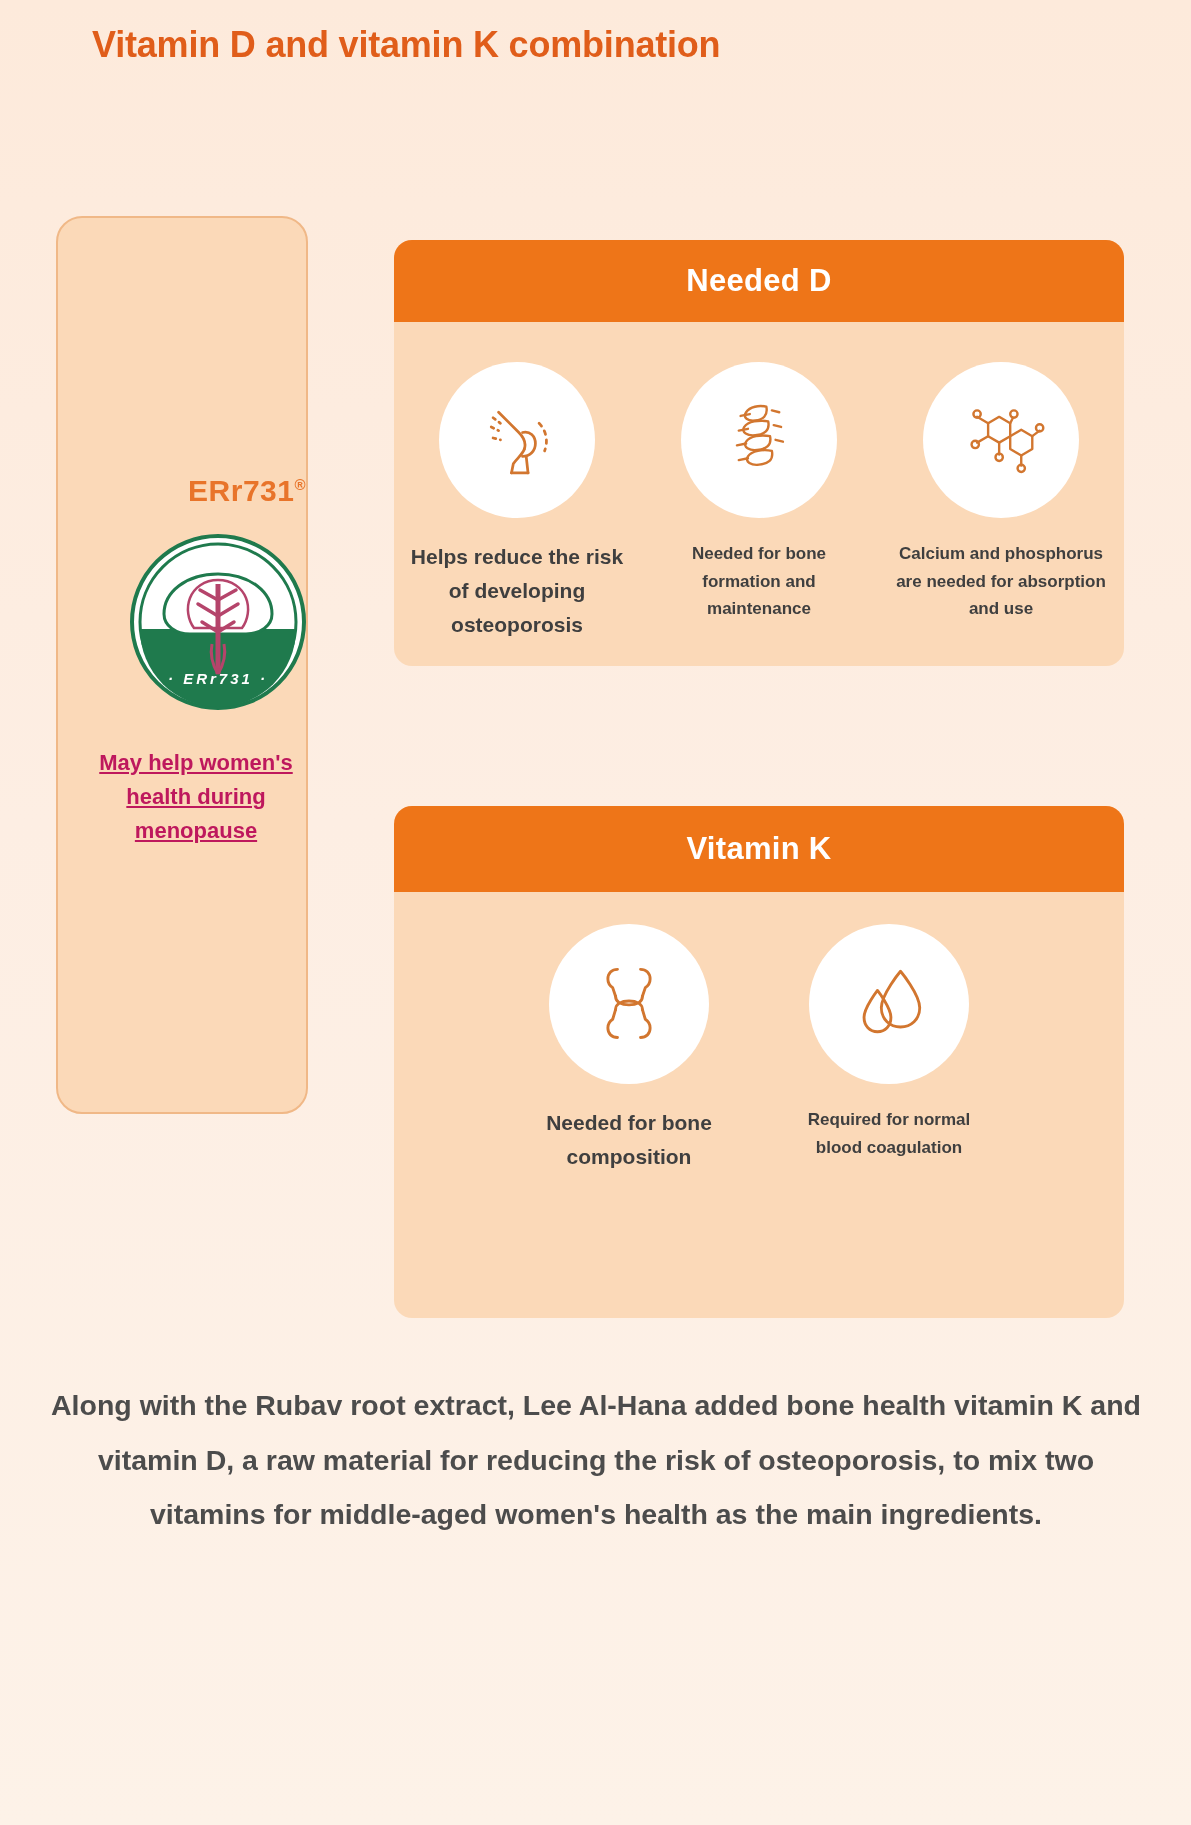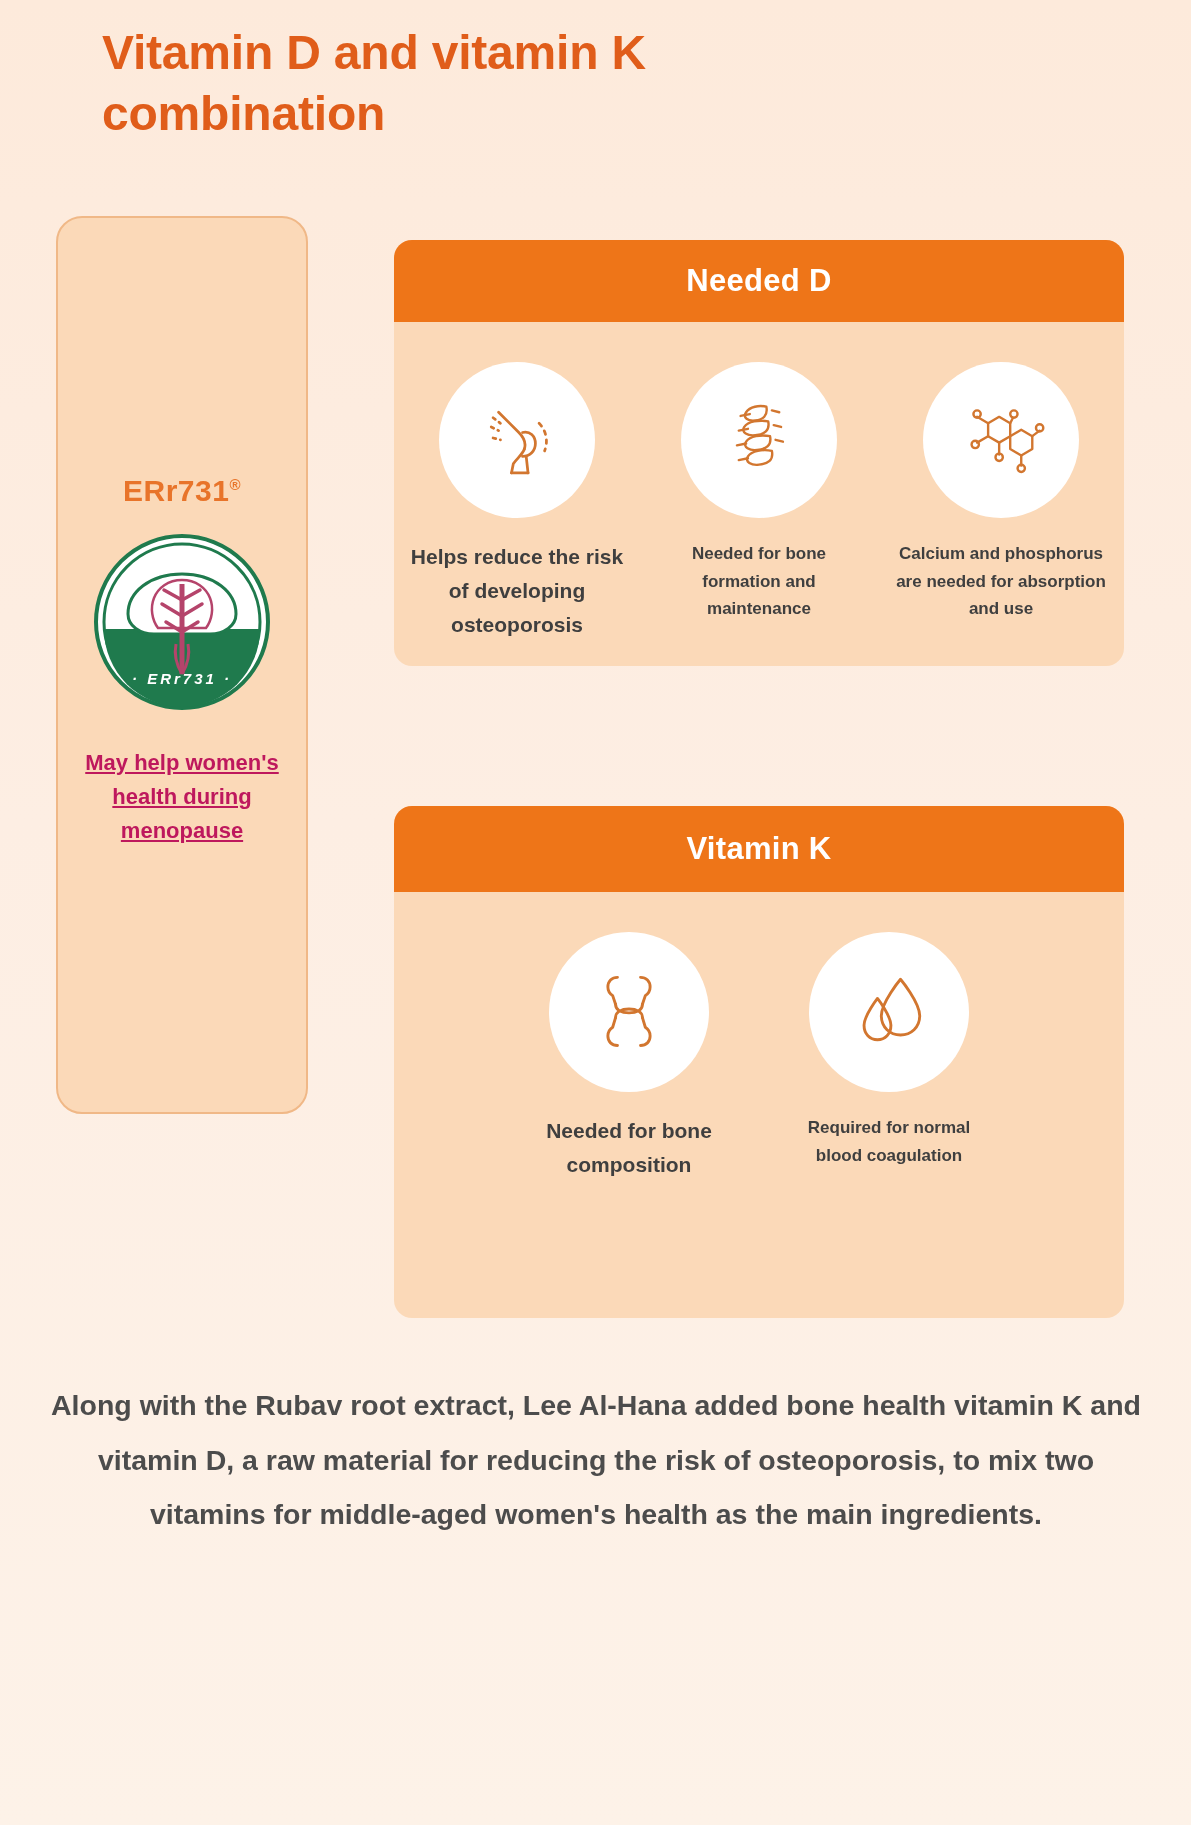--- a/index.html
+++ b/index.html
@@ -17,44 +17,44 @@
   .page {
     position: relative;
     width: 1191px;
     height: 1825px;
     background: linear-gradient(180deg, #fdeadb 0%, #fdeee3 45%, #fdf2e8 100%);
   }
 
   
   .title {
     position: absolute;
-    left: 102px;
+    left: 92px;
     top: 22px;
     width: 820px;
-    font-size: 48px;
+    font-size: 36px;
     font-weight: bold;
     color: #e05d1a;
     line-height: 1.28;
     letter-spacing: -0.2px;
   }
 
   
   .left-card {
     position: absolute;
     left: 56px;
     top: 216px;
     width: 252px;
     height: 898px;
     background: #fbd9b8;
     border: 2px solid #f0b887;
     border-radius: 26px;
     box-sizing: border-box;
     display: flex;
     flex-direction: column;
-    align-items: center;
+    align-items: flex-end;
   }
   .err-label {
     margin-top: 256px;
     font-size: 30px;
     font-weight: bold;
     color: #e8742a;
     letter-spacing: 0.5px;
   }
   .err-label sup {
     font-size: 15px;
@@ -103,21 +103,21 @@
     letter-spacing: 0.3px;
   }
 
   .items {
     display: flex;
     justify-content: center;
     align-items: flex-start;
     gap: 28px;
     padding-top: 40px;
   }
-  .panel-k .items { gap: 60px; padding-top: 40px; }
+  .panel-k .items { gap: 60px; padding-top: 32px; }
 
   .item {
     width: 214px;
     display: flex;
     flex-direction: column;
     align-items: center;
   }
   .panel-k .item { width: 200px; }
 
   .bubble {

